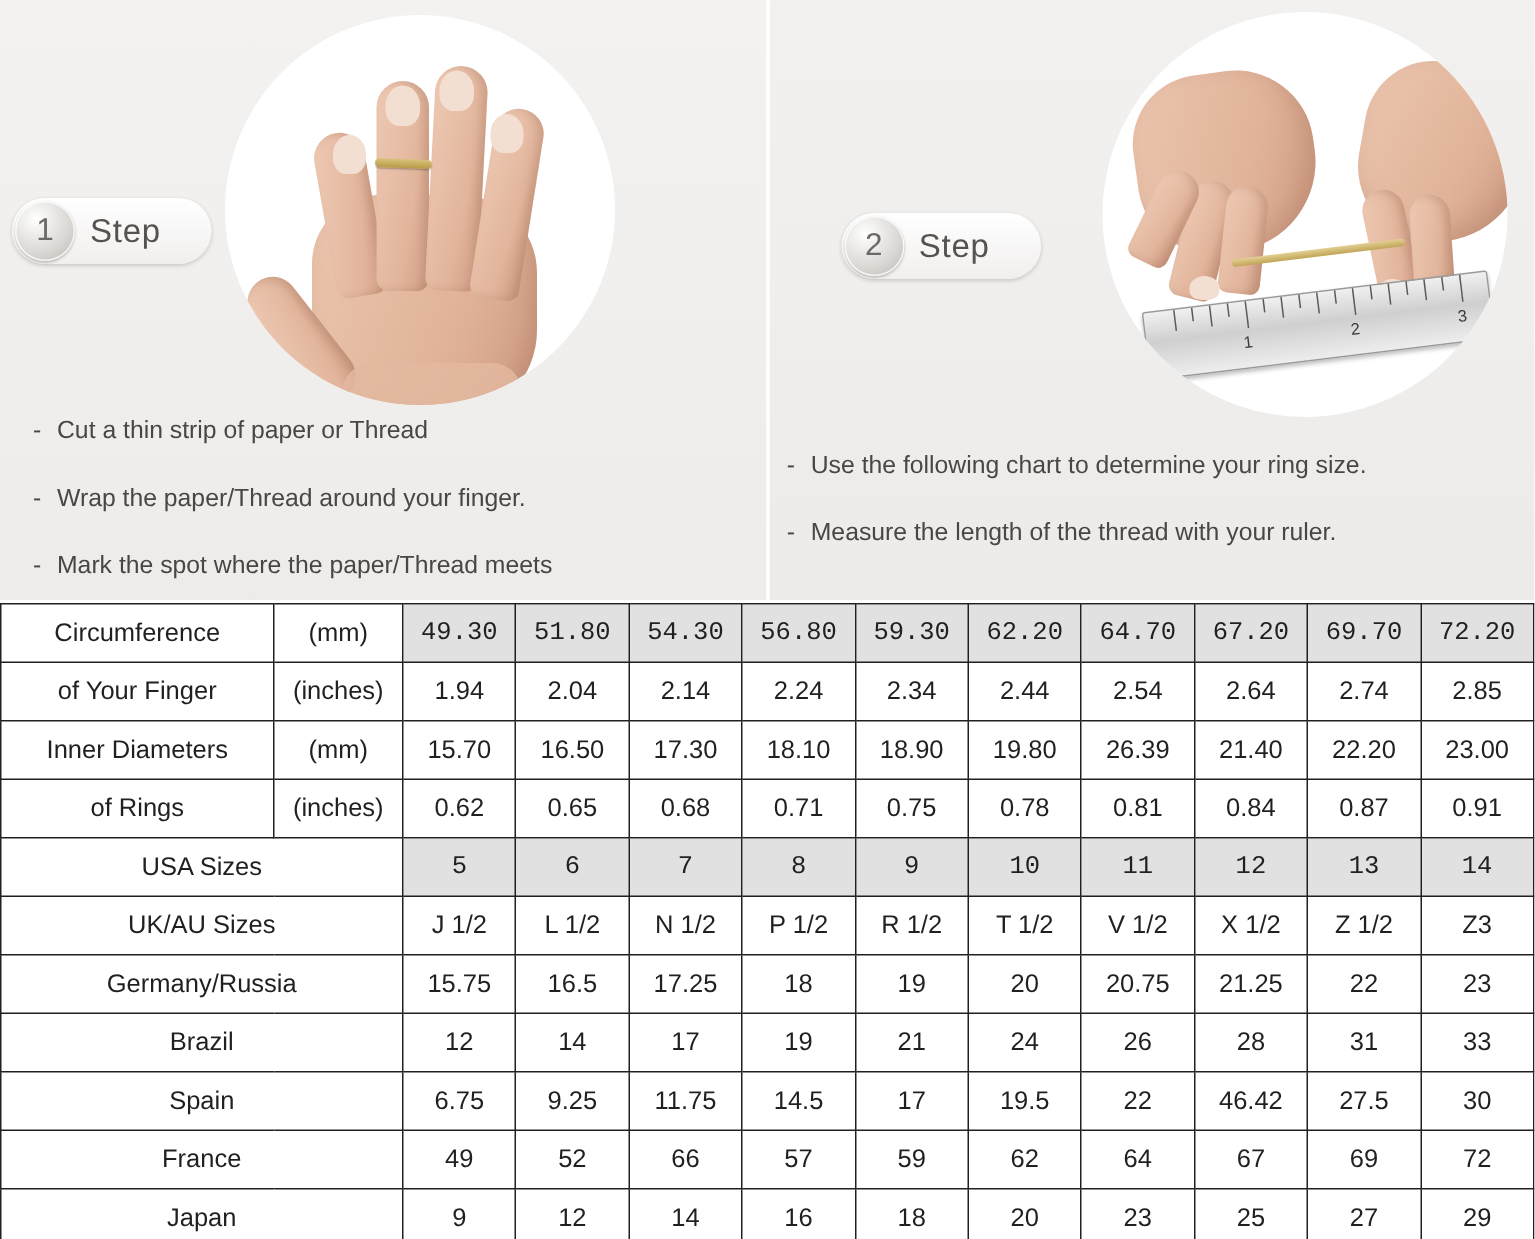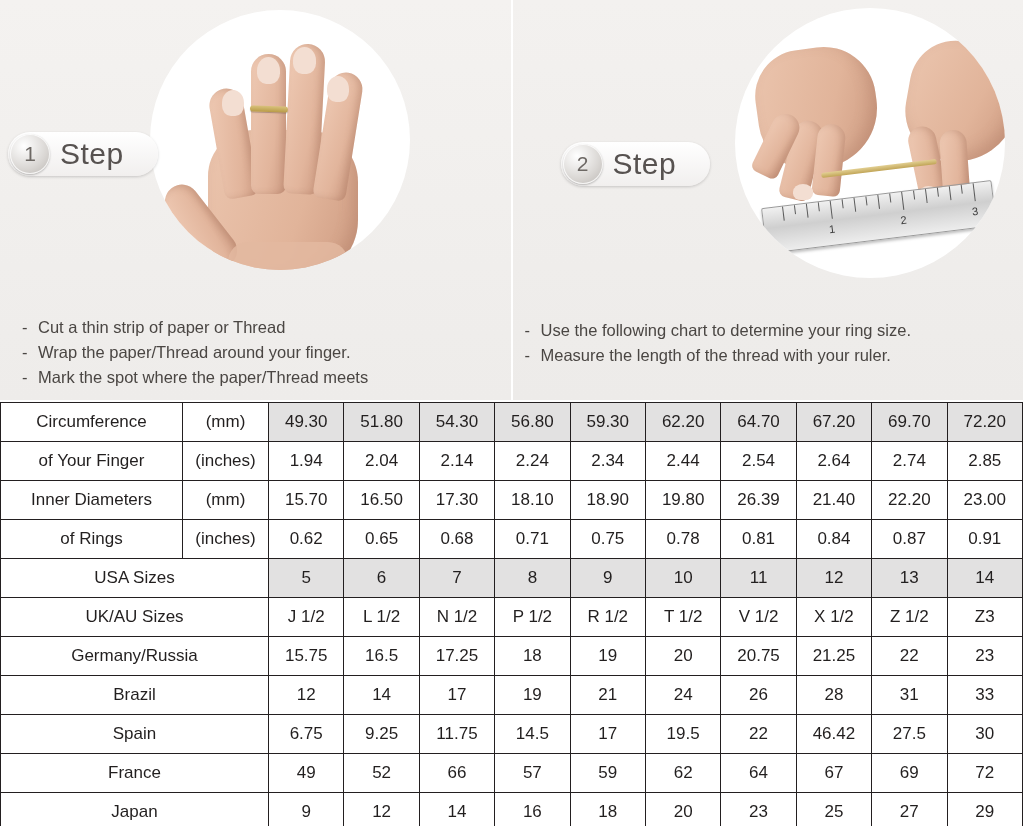--- a/index.html
+++ b/index.html
@@ -127,34 +127,34 @@
     width: 40px; height: 40px;
     margin: 2px 10px 2px 2px;
     border-radius: 50%;
     background: radial-gradient(circle at 35% 30%, #ffffff 0%, #d9d6d3 60%, #b9b5b1 100%);
     color: #6d6864;
     font-size: 21px;
     display:flex; align-items:center; justify-content:center;
     box-shadow: inset 0 0 0 1px rgba(255,255,255,.8), 0 1px 2px rgba(0,0,0,.25);
   }
   .step-word {
-    font-size: 30px;
+    font-size: 22px;
     color: #575250;
     letter-spacing: .5px;
   }
 
   .bullets {
     position: absolute;
     left: 22px;
     bottom: 10px;
     font-size: 16.5px;
     color: #4a4643;
     line-height: 25px;
   }
-  .bullets .b { white-space: nowrap; }
+  .bullets .b { white-space: nowrap; margin-top: 20px; }
   .bullets .dash { display:inline-block; width:16px; }
 
   .step-panel.right .bullets { left: 12px; bottom: 32px; }
 
   
   .table-wrap {
     position: absolute;
     left: 0; top: 402px;
     width: 1023px;
   }
@@ -184,20 +184,21 @@
     font-size: 17px;
     padding-left: 8px;
   }
   td.unit {
     text-align: center;
     font-size: 16px;
     width: 82px;
   }
   td.shaded {
     background: #e2e1e1;
+    font-family: Liberation Mono, monospace;
   }
   .col-label { width: 182px; }
   .col-unit  { width: 86px; }
 </style>
 </head>
 <body>
 
 <div class="page">
 
   <div class="steps">

